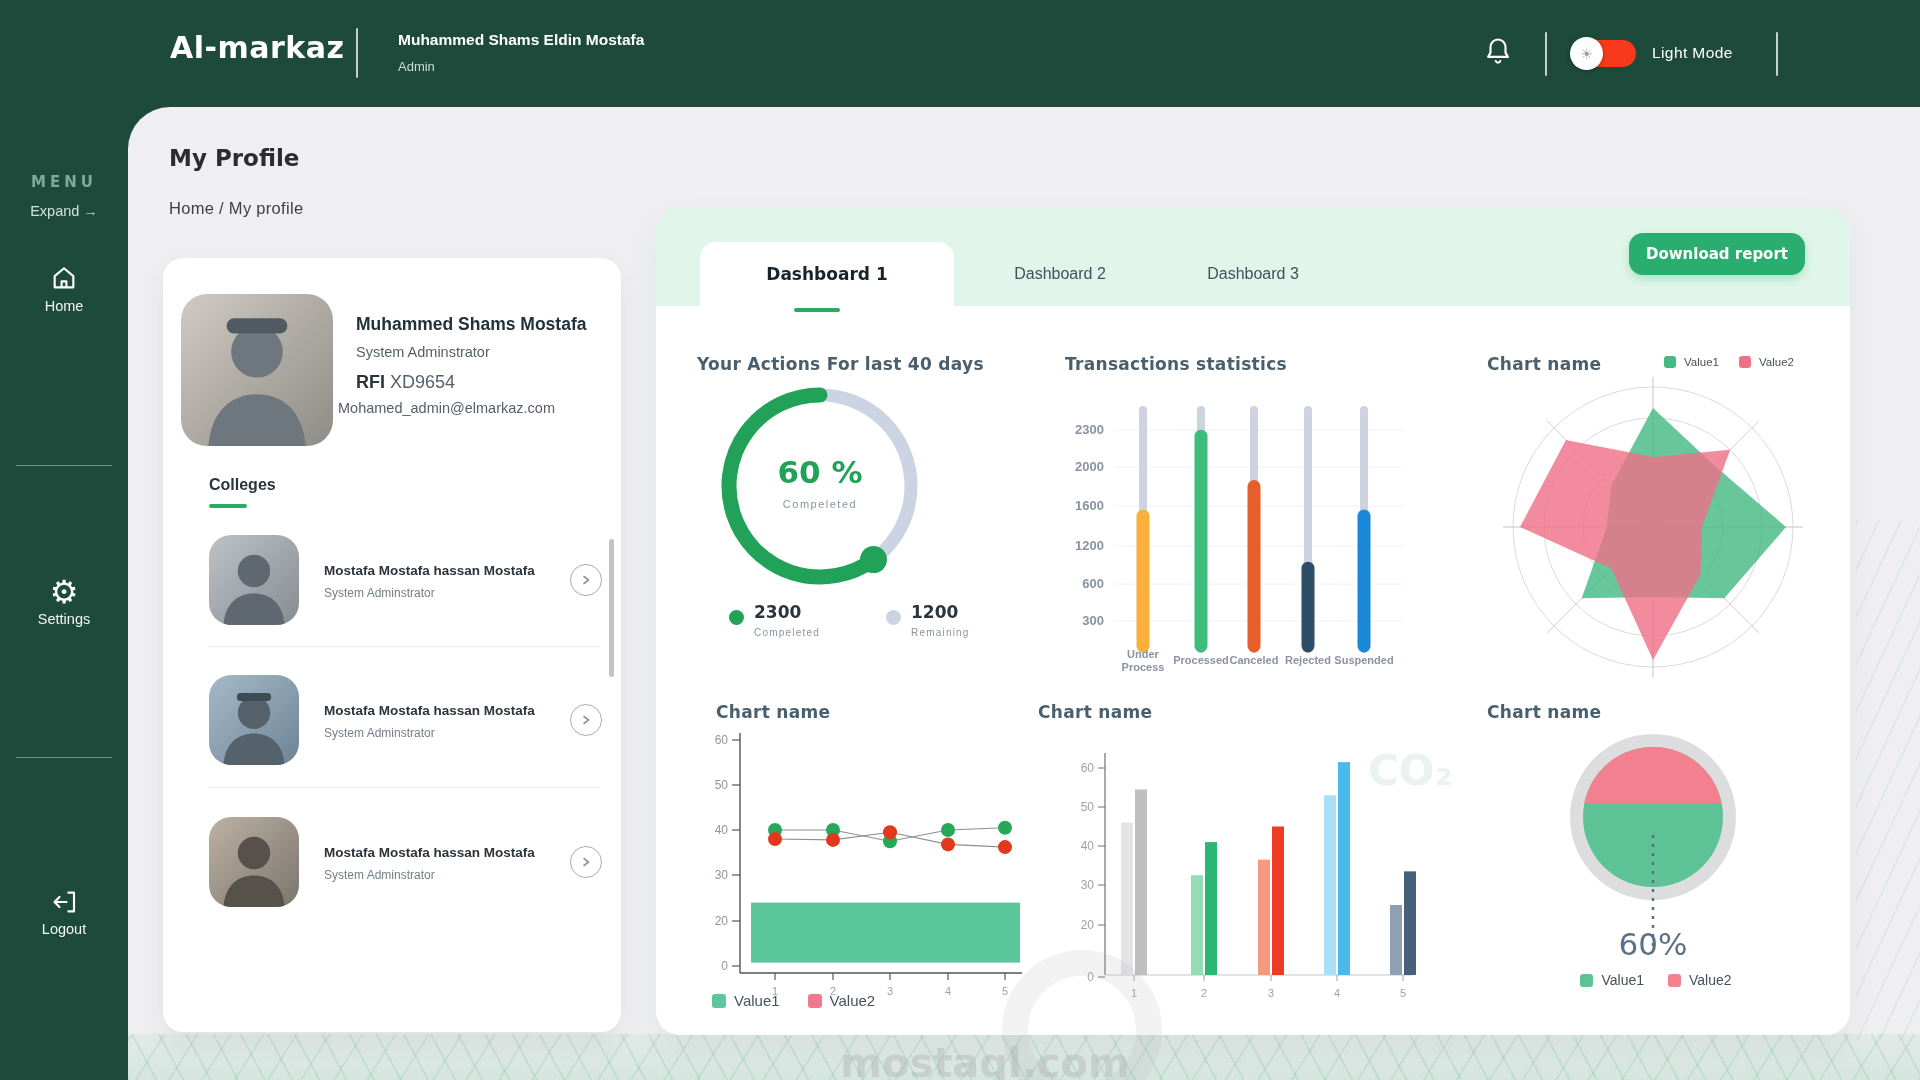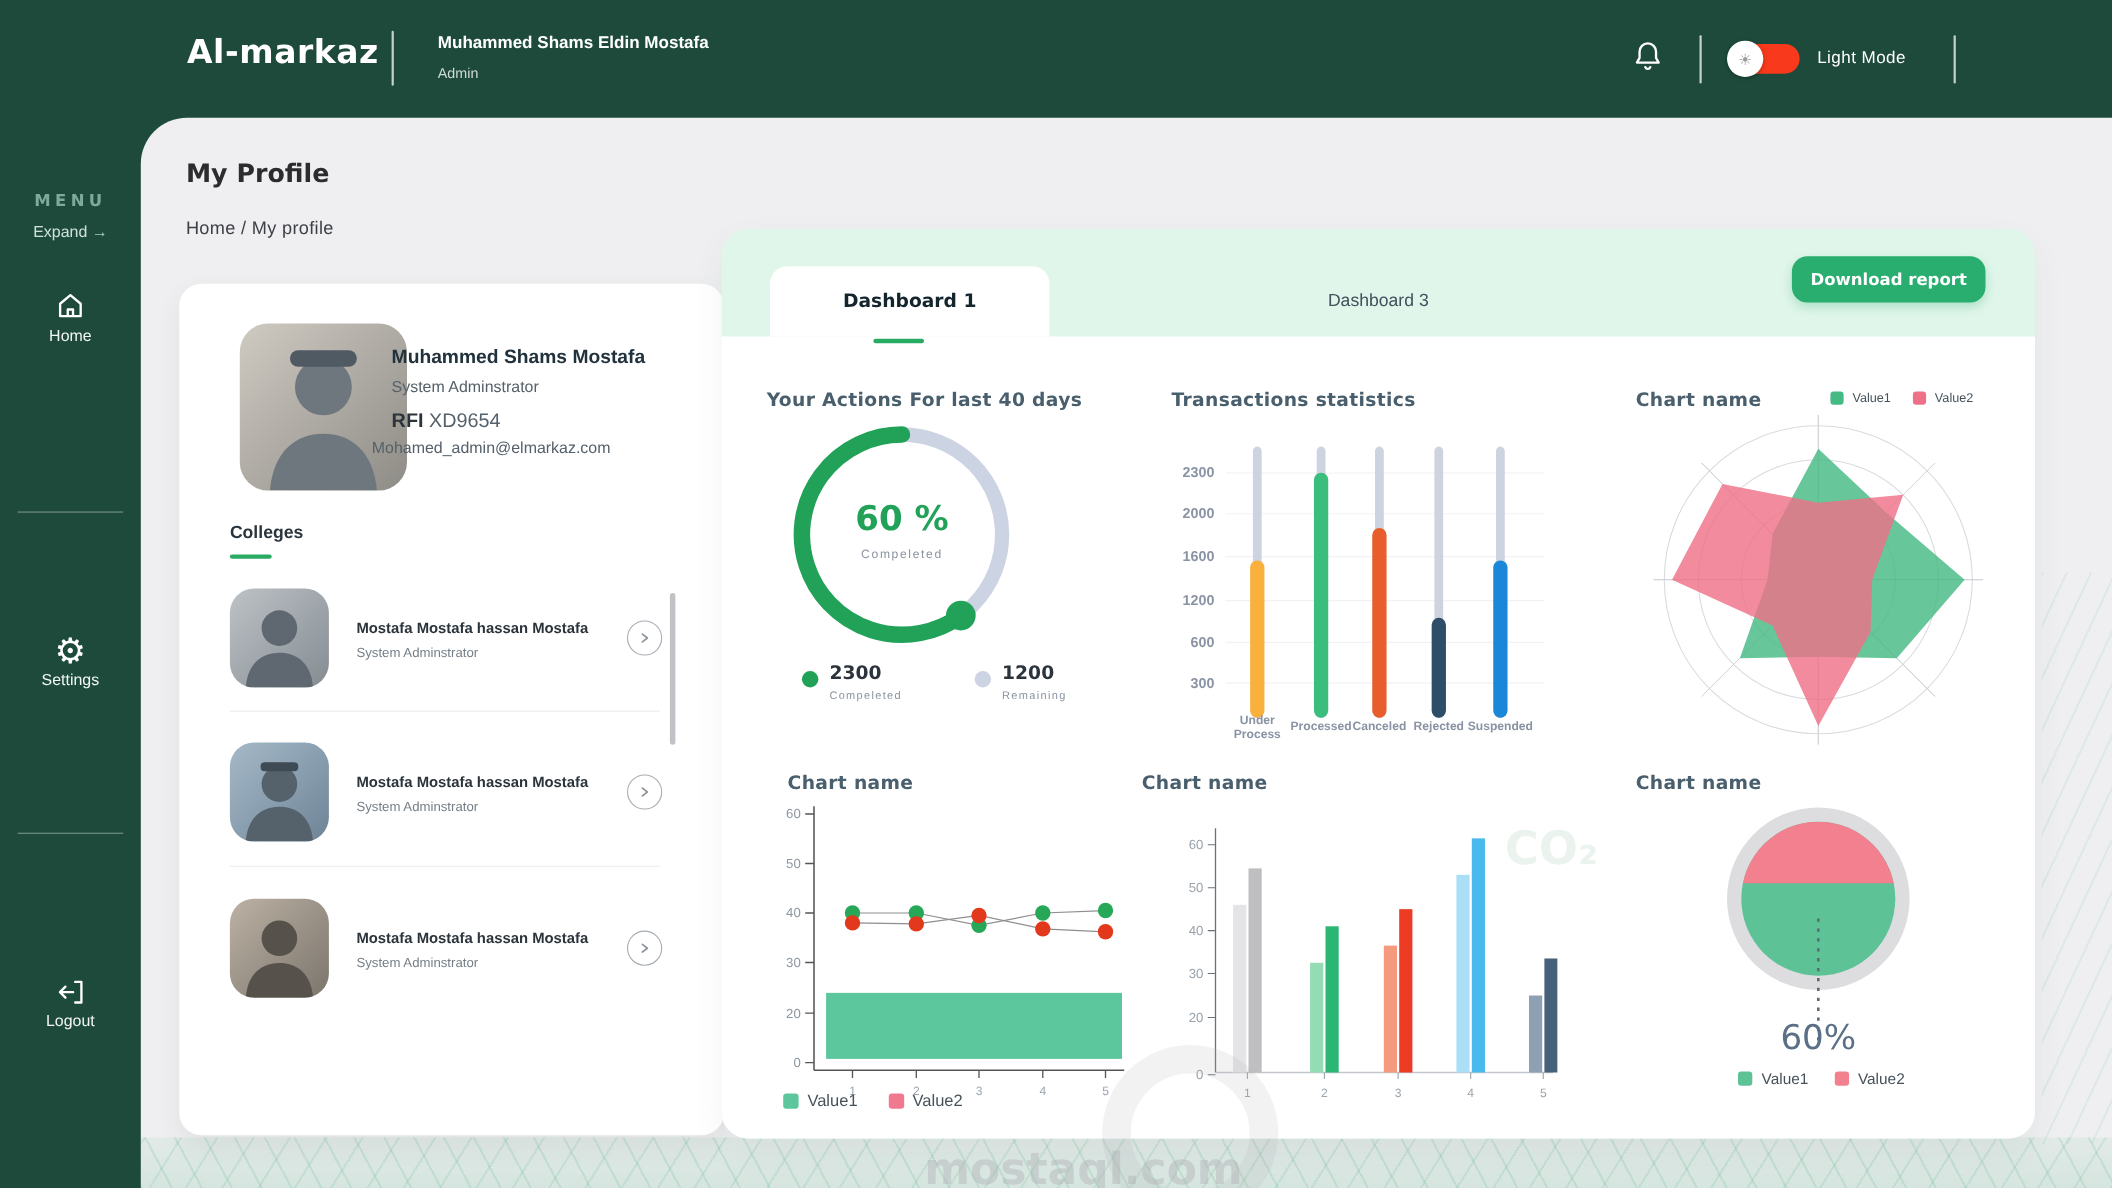--- a/index.html
+++ b/index.html
@@ -9,21 +9,21 @@
   .hd{font-family:"DejaVu Sans",sans-serif;font-weight:bold;}
   
   .main{position:absolute;left:128px;top:107px;right:0;bottom:0;background:#efeff1;
     border-top-left-radius:42px;overflow:hidden;}
   .vsep{width:2px;background:rgba(255,255,255,.75);border-radius:1px;}
   
   .side-label{color:#f2f6f3;font-size:14.5px;text-align:center;}
   .side-ic{display:flex;justify-content:center;align-items:center;color:#fff;}
   .side-div{left:16px;width:96px;height:1px;background:rgba(255,255,255,.4);}
   
-  .card{background:#fff;border-radius:20px;box-shadow:0 10px 24px rgba(40,60,55,.07);padding-left:37px;}
+  .card{background:#fff;border-radius:20px;box-shadow:0 10px 24px rgba(40,60,55,.07);}
   .avatar{overflow:hidden;position:relative;}
   .row-name{font-size:13.5px;font-weight:bold;color:#2b333b;}
   .row-role{font-size:12px;color:#747e87;}
   .chev{width:30px;height:30px;border:1.6px solid #a8adb4;border-radius:50%;
     display:flex;align-items:center;justify-content:center;}
   .divider{height:1px;background:#ececee;}
   
   .panel{position:absolute;left:528px;top:101px;width:1194px;height:827px;
     background:#e1f6eb;border-radius:24px;box-shadow:0 12px 30px rgba(40,60,55,.06);}
   .panel-white{position:absolute;left:0;right:0;top:98px;bottom:0;background:#fff;
@@ -191,20 +191,21 @@
       <div class="abs" style="left:446px;top:281px;width:5px;height:138px;border-radius:3px;background:#c2c2c6;cursor:grab;"></div>
     </div>
 
     <div class="panel">
       <div class="panel-white"></div>
 
       <div class="abs" style="left:44px;top:34px;width:254px;height:64px;background:#fff;border-radius:16px 16px 0 0;cursor:pointer;">
         <div class="hd" style="line-height:64px;text-align:center;font-size:17px;color:#15252d;">Dashboard 1</div>
       </div>
       <div class="abs" style="left:138px;top:100px;width:46px;height:4px;border-radius:2px;background:#2aab63;z-index:2;"></div>
+      <div class="abs tabi" style="left:324px;top:36px;width:160px;height:60px;line-height:60px;">Dashboard 2</div>
       <div class="abs tabi" style="left:517px;top:36px;width:160px;height:60px;line-height:60px;">Dashboard 3</div>
 
       <div class="abs hd" style="left:973px;top:25px;width:176px;height:42px;line-height:42px;text-align:center;border-radius:14px;
                   background:#2aae6f;color:#fff;font-size:15px;cursor:pointer;box-shadow:0 4px 10px rgba(42,174,111,.3);">Download report</div>
 
       <div class="abs chart-title" style="left:41px;top:146px;">Your Actions For last 40 days</div>
       <div class="abs chart-title" style="left:409px;top:146px;">Transactions statistics</div>
       <div class="abs chart-title" style="left:831px;top:146px;">Chart name</div>
       <div class="abs chart-title" style="left:60px;top:494px;">Chart name</div>
       <div class="abs chart-title" style="left:382px;top:494px;">Chart name</div>

